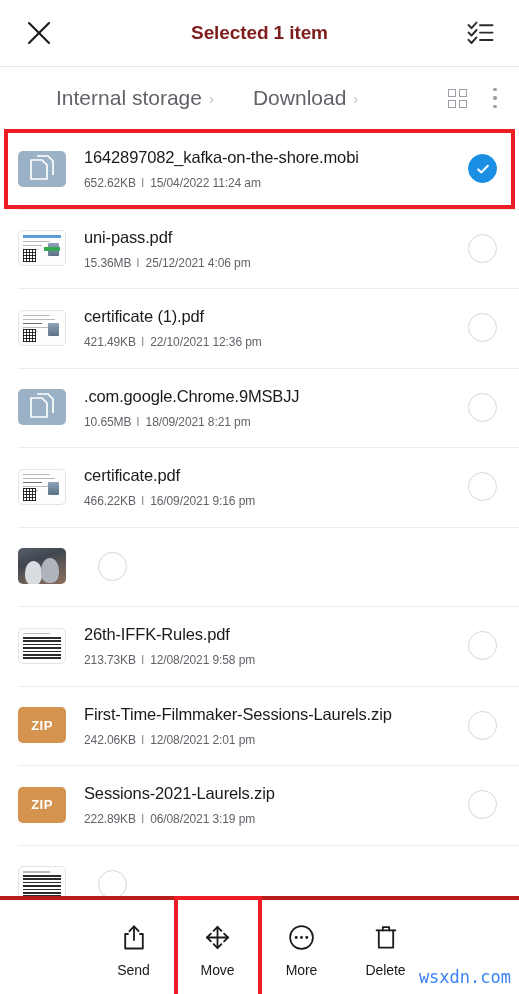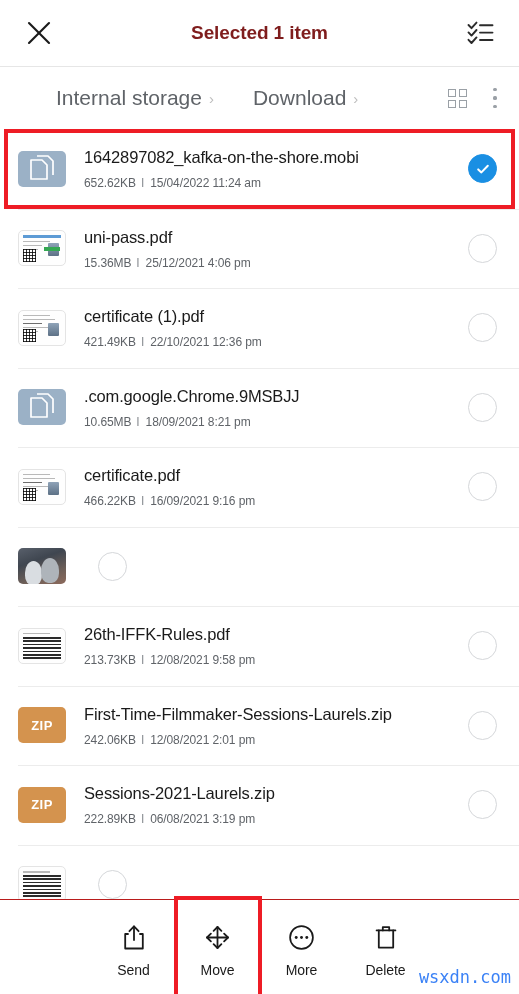--- a/index.html
+++ b/index.html
@@ -307,21 +307,21 @@
   }
 
   
   .bottombar {
     position: absolute;
     left: 0;
     right: 0;
     bottom: 0;
     height: 94px;
     background: #ffffff;
-    border-top: 1px solid #b91c1c;
+    border-top: 4px solid #b91c1c;
     display: flex;
     align-items: center;
     justify-content: center;
     gap: 0;
   }
   .tool {
     width: 84px;
     display: flex;
     flex-direction: column;
     align-items: center;

